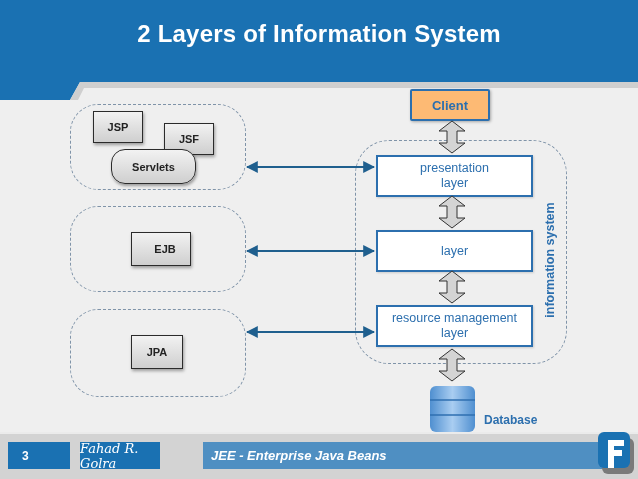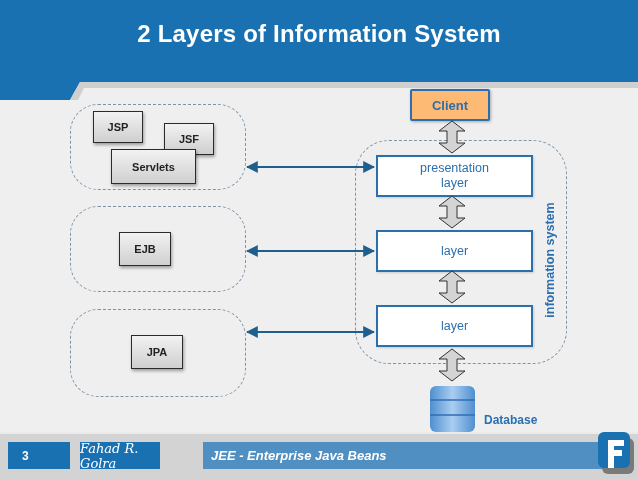--- a/index.html
+++ b/index.html
@@ -30,35 +30,36 @@
   <polygon points="70,100 80,82 638,82 638,88 84,88 78,100" fill="#cfcfcf"></polygon>
 </svg>
 <div class="title">2 Layers of Information System</div>
 
 <div class="dashed" style="left:70px; top:104px; width:174px; height:84px;"></div>
 <div class="dashed" style="left:70px; top:206px; width:174px; height:84px;"></div>
 <div class="dashed" style="left:70px; top:309px; width:174px; height:86px;"></div>
 
 <div class="gbox" style="left:93px; top:111px; width:48px; height:30px;">JSP</div>
 <div class="gbox" style="left:164px; top:123px; width:48px; height:30px;">JSF</div>
-<div class="gbox" style="left:111px; top:149px; width:83px; height:33px;">Servlets</div>
-<div class="gbox" style="left:119px; top:232px; width:50px; height:32px;">EJB</div>
+<div class="gbox" style="left:111px; top:149px; width:83px; height:33px;border-radius:14px;">Servlets</div>
+<div class="gbox" style="left:131px; top:232px; width:50px; height:32px;padding-left:8px;">EJB</div>
 <div class="gbox" style="left:131px; top:335px; width:50px; height:32px;">JPA</div>
 
 <div class="dashed" style="left:355px; top:140px; width:210px; height:222px; border-radius:34px;"></div>
 <div class="client">Client</div>
 
 <div class="wbox" style="left:376px; top:155px; width:153px; height:38px;">
   <span>presentation</span>
   <span>layer</span>
 </div>
 <div class="wbox" style="left:376px; top:230px; width:153px; height:38px;">
   <span>layer</span>
 </div>
 <div class="wbox" style="left:376px; top:305px; width:153px; height:38px;">
+  <span>resource management</span>
   <span>layer</span>
 </div>
 
 <div class="vlabel">information system</div>
 <div class="dblabel">Database</div>
 
 <svg class="overlay" width="638" height="479">
   <defs>
     <marker id="ah" viewBox="0 0 10 10" refX="9" refY="5" markerWidth="6" markerHeight="6" orient="auto-start-reverse">
       <path d="M0,0 L10,5 L0,10 z" fill="#1f5f8e"></path>

